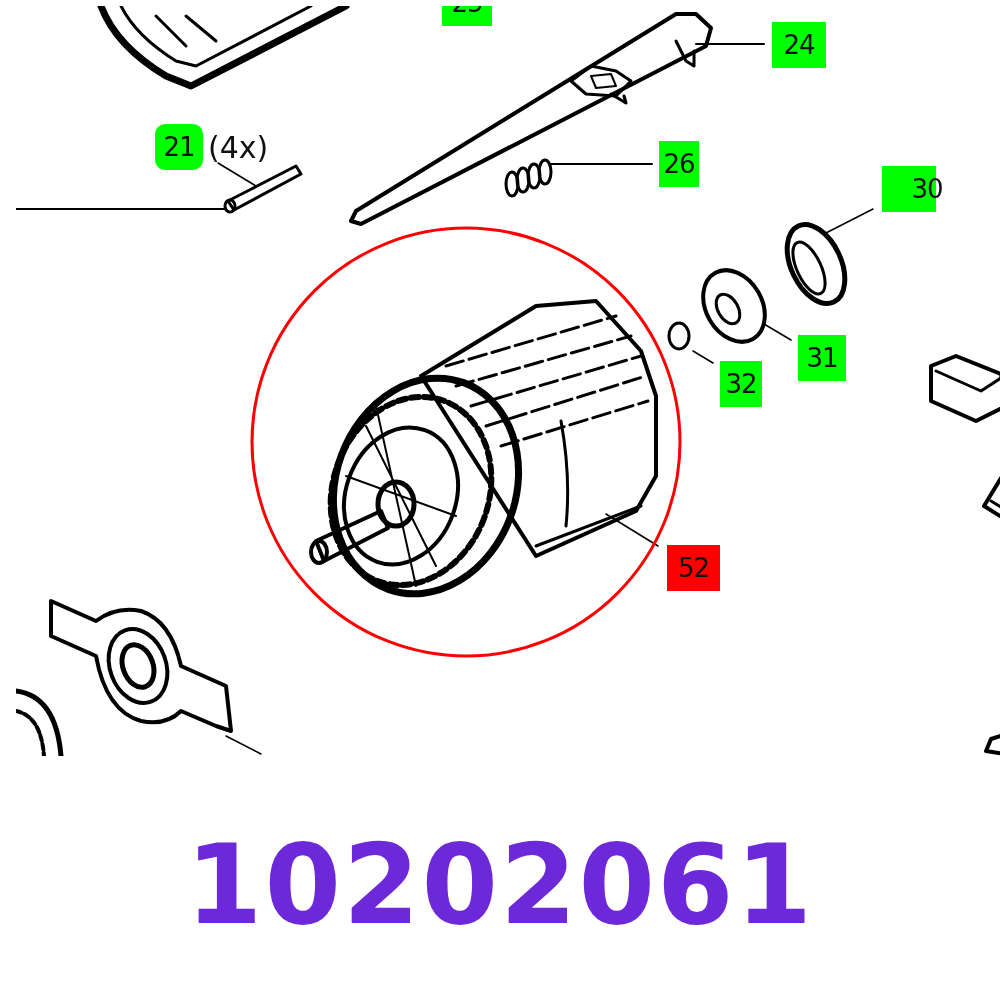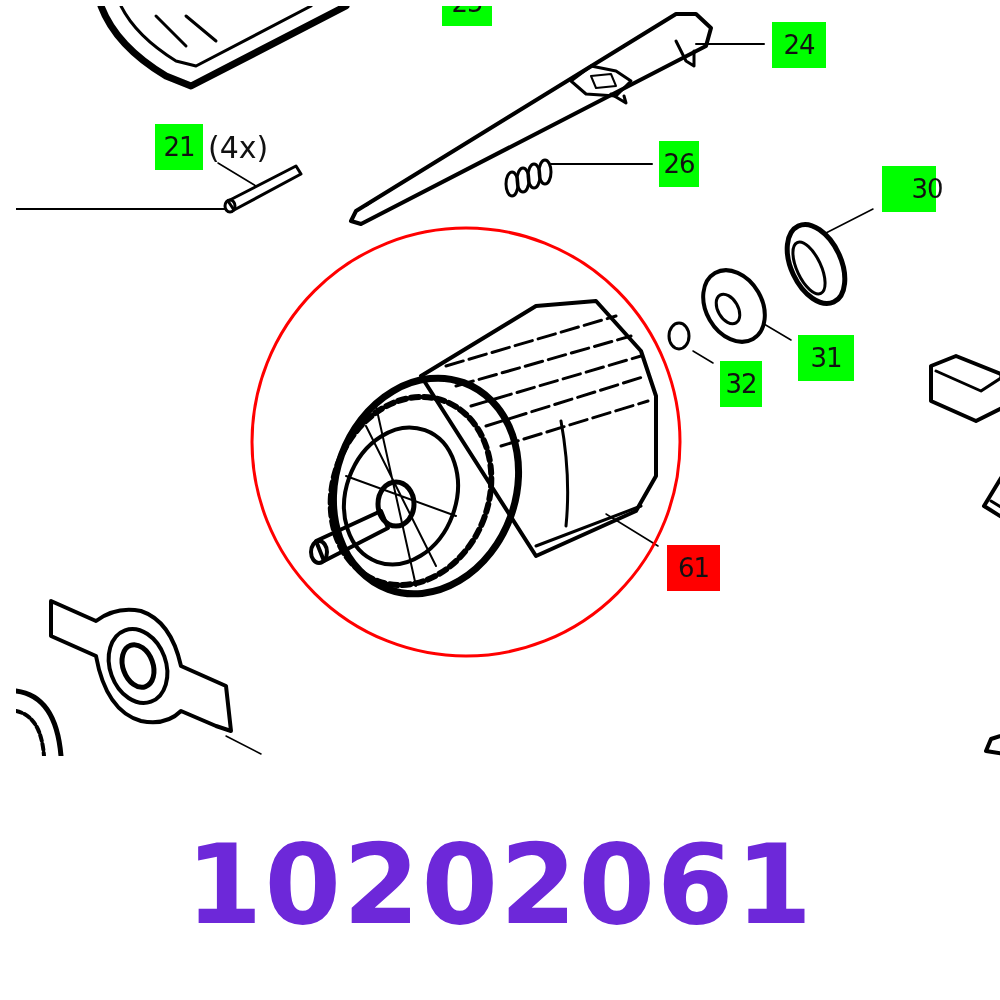--- a/index.html
+++ b/index.html
@@ -114,22 +114,22 @@
       <g>
         <path d="M1000 725 L975 733 L970 745 L1000 750" stroke-width="4"></path>
       </g>
     </g>
 
     <circle cx="450" cy="436" r="214" fill="none" stroke="#ff0000" stroke-width="3"></circle>
   </svg>
 
   <div class="label green" style="left:426px; top:-26px; width:50px;">25</div>
   <div class="label green" style="left:756px; top:16px; width:54px;">24</div>
-  <div class="label green" style="left:139px; top:118px; width:48px;">21</div>
+  <div class="label green" style="left:139px; top:118px; width:48px;border-radius:10px;">21</div>
   <div class="qty" style="left:192px; top:124px;">(4x)</div>
   <div class="label green" style="left:643px; top:135px; width:40px;">26</div>
   <div class="label green" style="left:866px; top:160px; width:54px;padding-left:36px;">30</div>
-  <div class="label green" style="left:782px; top:329px; width:56px;">31</div>
+  <div class="label green" style="left:782px; top:329px; width:48px;">31</div>
   <div class="label green" style="left:704px; top:355px; width:42px;">32</div>
-  <div class="label red" style="left:651px; top:539px; width:53px;">61</div>
+  <div class="label red" style="left:651px; top:539px; width:53px;">52</div>
 </div>
 
 <div class="part-number">10202061</div>
 
 </body></html>

